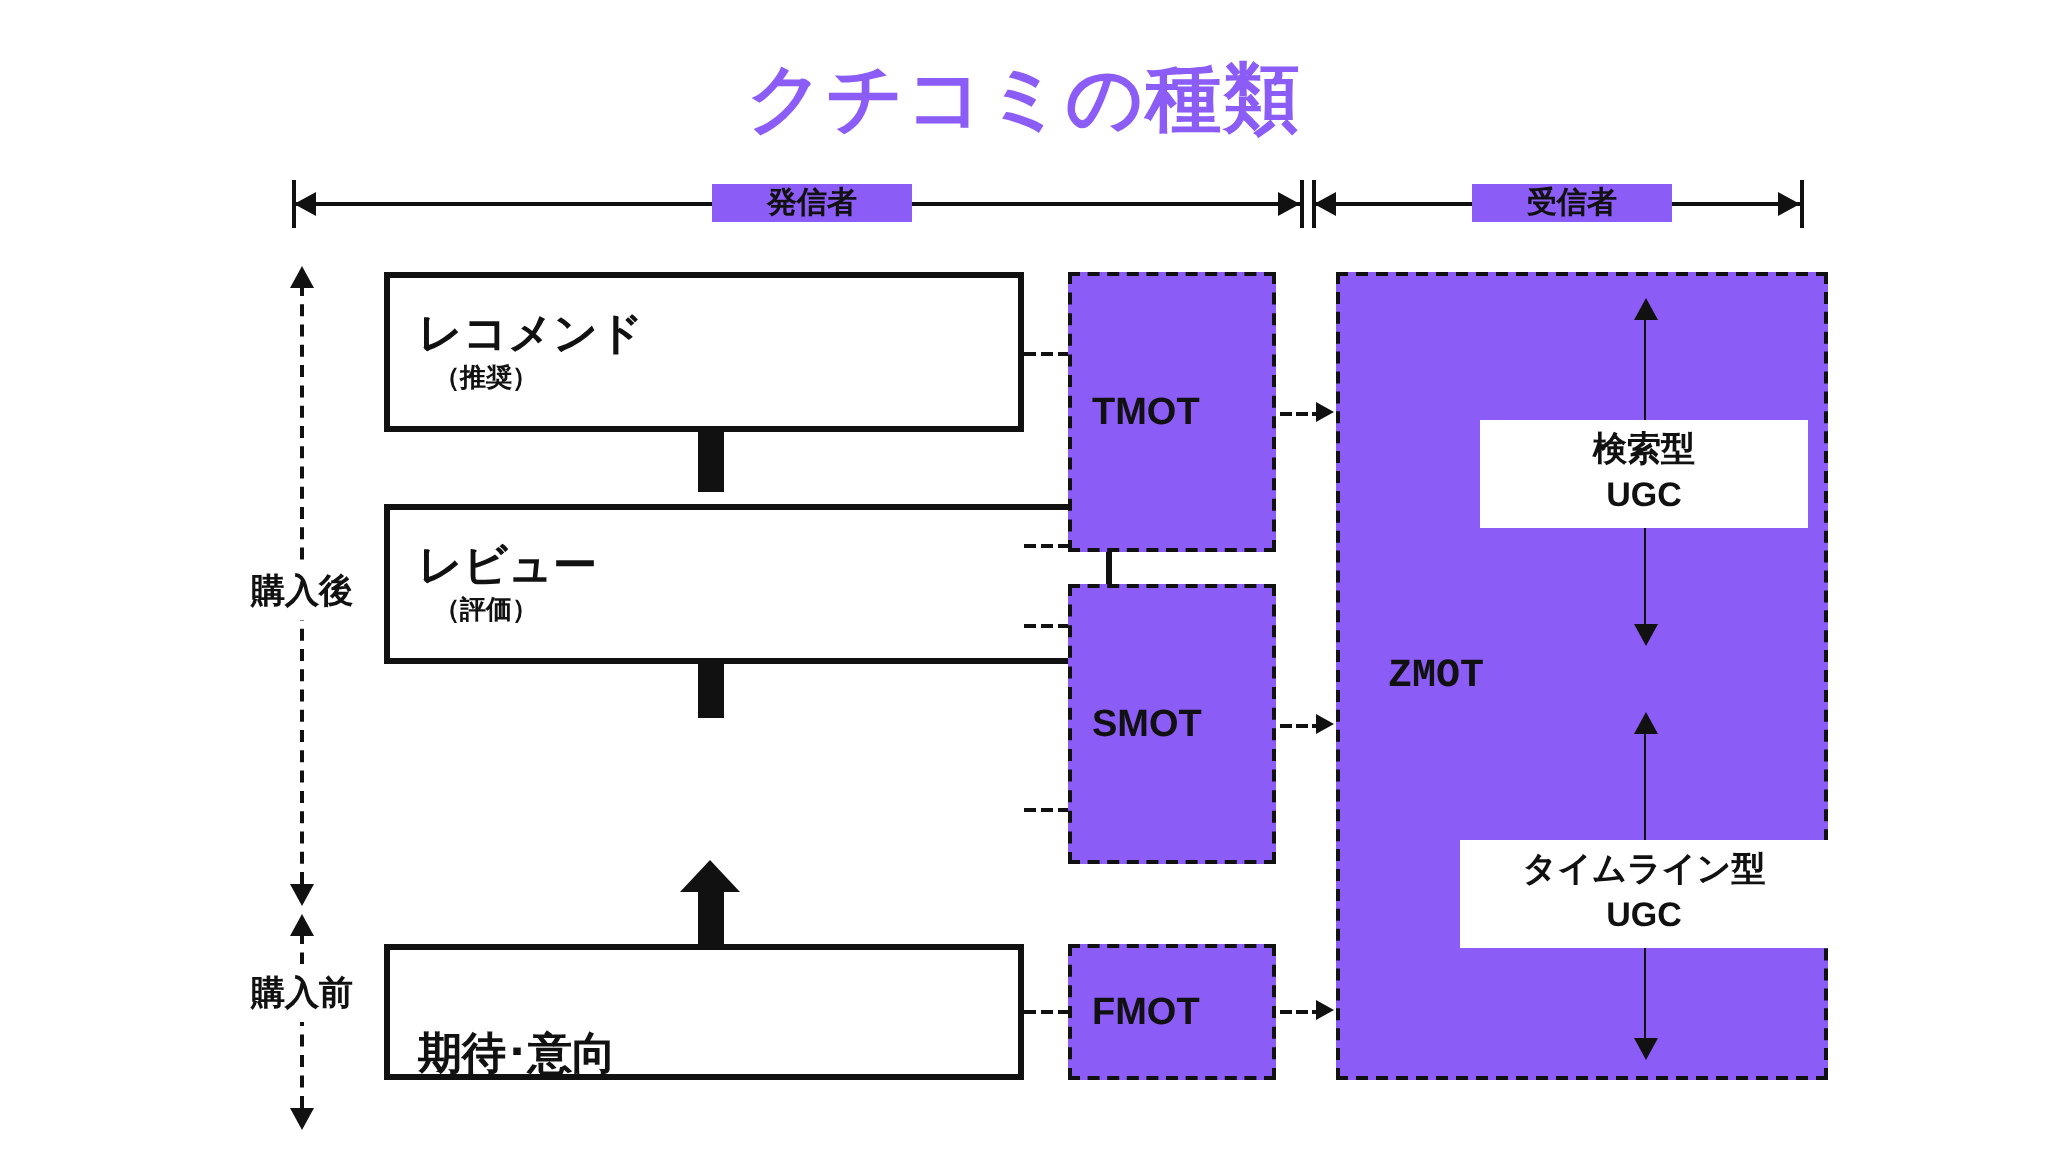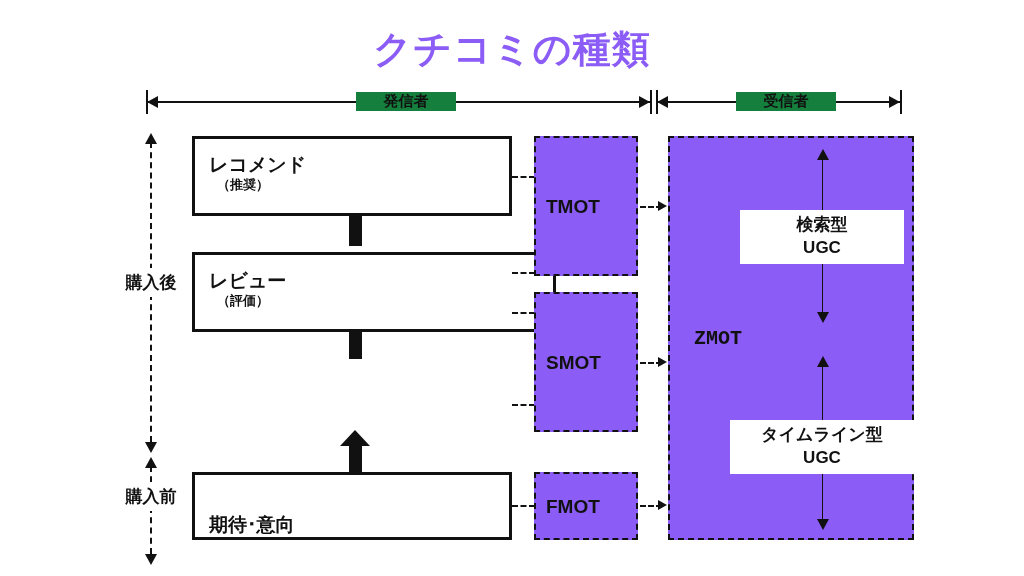--- a/index.html
+++ b/index.html
@@ -30,21 +30,21 @@
     letter-spacing: 1px;
     color: #8b5cf6;
   }
 
   
   .span-label {
     position: absolute;
     font-size: 15px;
     font-weight: bold;
     color: #111111;
-    background: #15803d;
+    background: #8b5cf6;
     padding: 0 8px;
     text-align: center;
   }
 
   .hline {
     position: absolute;
     height: 0;
     border-top: 2px solid #111111;
   }
   .vline {
@@ -94,21 +94,21 @@
     background: #ffffff;
     box-sizing: border-box;
   }
   .box-label {
     position: absolute;
     left: 14px;
     font-weight: bold;
     color: #111111;
     line-height: 1.25;
   }
-  .box-label .main { font-size: 19px; display: block; }
+  .box-label .main { font-size: 22px; display: block; }
   .box-label .sub { font-size: 13px; display: block; padding-left: 8px; }
 
   
   .dbox {
     position: absolute;
     border: 2px dashed #111111;
     background: #8b5cf6;
     box-sizing: border-box;
   }
   .dbox-label {
@@ -181,21 +181,21 @@
   <div class="vline" style="left:656px; top:90px; height:24px;"></div>
   <div class="hline" style="left:656px; top:101px; width:244px;"></div>
   <div class="vline" style="left:900px; top:90px; height:24px;"></div>
   <div class="arrow-left" style="left:657px; top:96px;"></div>
   <div class="arrow-right" style="left:889px; top:96px;"></div>
   <div class="span-label" style="left:736px; top:92px; width:84px;">受信者</div>
 
   <div class="vline-dash" style="left:150px; top:142px; height:300px;"></div>
   <div class="arrow-up" style="left:145px; top:133px;"></div>
   <div class="arrow-down" style="left:145px; top:442px;"></div>
-  <div class="stage-label" style="left:106px; top:268px; width:90px; background:#ffffff; padding:3px 0;">購入後</div>
+  <div class="stage-label" style="left:106px; top:281px; width:90px; background:#ffffff; padding:3px 0;">購入後</div>
 
   <div class="vline-dash" style="left:150px; top:466px; height:88px;"></div>
   <div class="arrow-up" style="left:145px; top:457px;"></div>
   <div class="arrow-down" style="left:145px; top:554px;"></div>
   <div class="stage-label" style="left:106px; top:482px; width:90px; background:#ffffff; padding:3px 0;">購入前</div>
 
   <div class="fat-arrow" style="left:340px; top:430px; height:46px;">
     <div class="head"></div>
     <div class="shaft" style="height:35px;"></div>
   </div>

